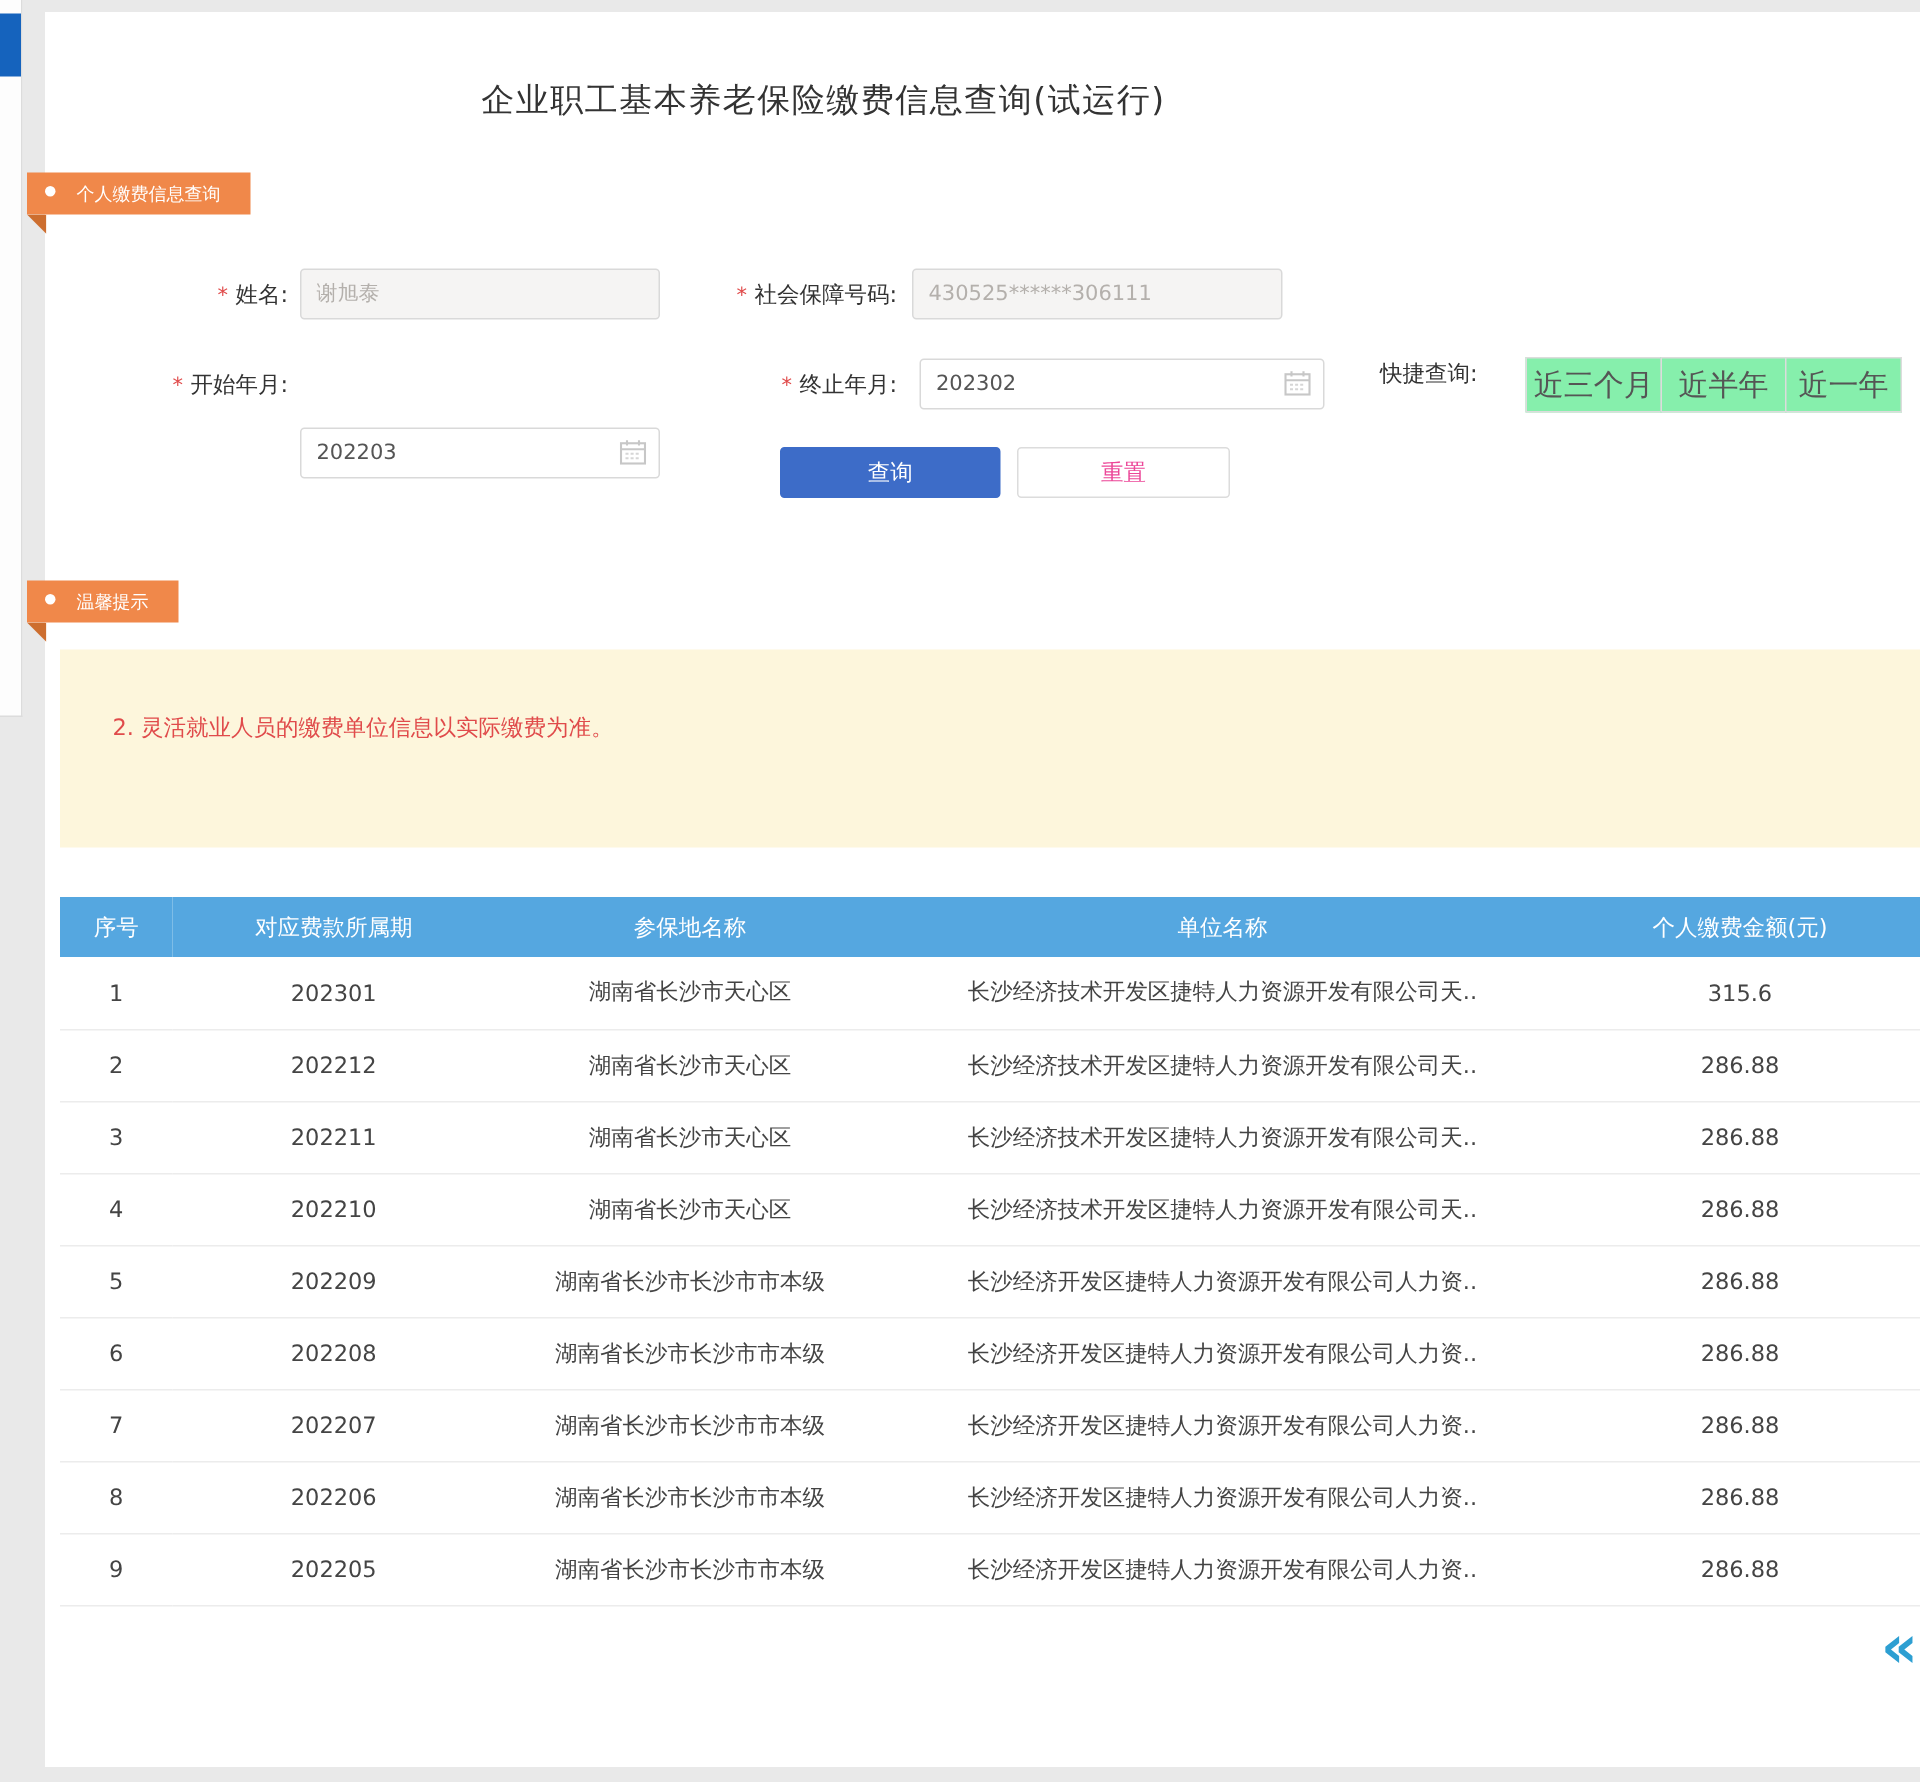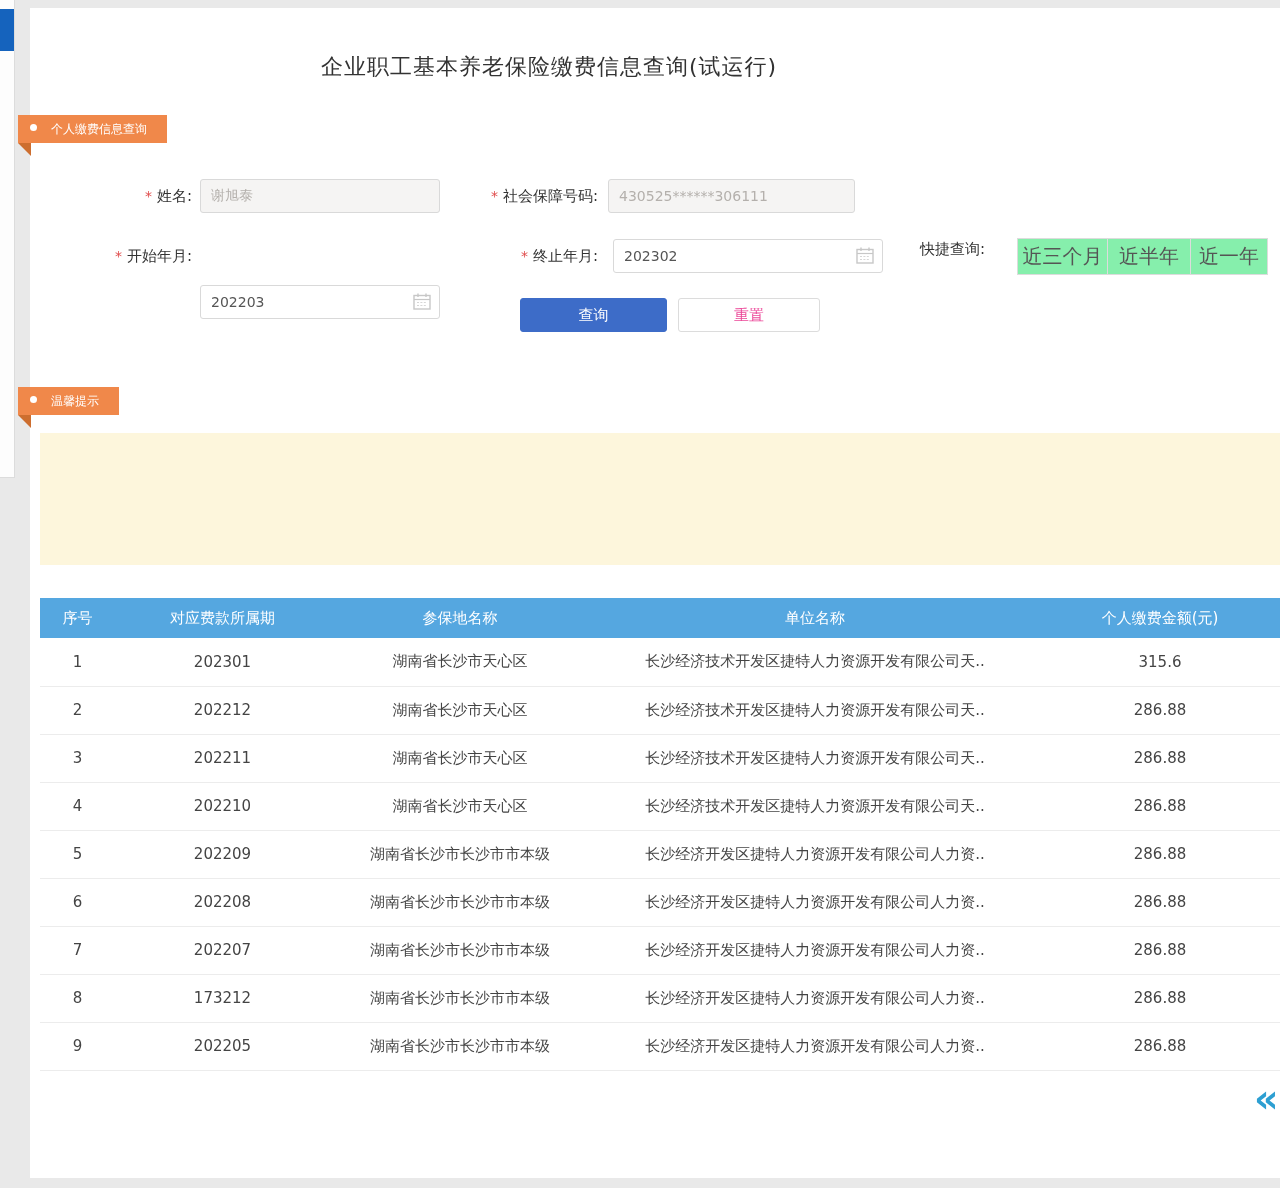--- a/index.html
+++ b/index.html
@@ -121,20 +121,21 @@
 <button class="quick-btn" style="left:1107px; width:84px;">近半年</button>
 <button class="quick-btn" style="left:1190px; width:78px;">近一年</button>
 
 <button class="btn btn-primary">查询</button>
 <button class="btn btn-plain">重置</button>
 
 <div class="badge" id="badge-tips"><span class="dot"></span><span>温馨提示</span></div>
 <div class="badge-fold" id="fold-tips"></div>
 
 <div class="notice">
+  <div class="notice-line">2. 灵活就业人员的缴费单位信息以实际缴费为准。</div>
 </div>
 
 <table class="pay-table">
   <colgroup>
       <col>
       <col>
       <col>
       <col>
       <col>
     </colgroup>
@@ -192,21 +193,21 @@
       </tr>
       <tr>
         <td>7</td>
         <td>202207</td>
         <td>湖南省长沙市长沙市市本级</td>
         <td>长沙经济开发区捷特人力资源开发有限公司人力资..</td>
         <td>286.88</td>
       </tr>
       <tr>
         <td>8</td>
-        <td>173212</td>
+        <td>202206</td>
         <td>湖南省长沙市长沙市市本级</td>
         <td>长沙经济开发区捷特人力资源开发有限公司人力资..</td>
         <td>286.88</td>
       </tr>
       <tr>
         <td>9</td>
         <td>202205</td>
         <td>湖南省长沙市长沙市市本级</td>
         <td>长沙经济开发区捷特人力资源开发有限公司人力资..</td>
         <td>286.88</td>

